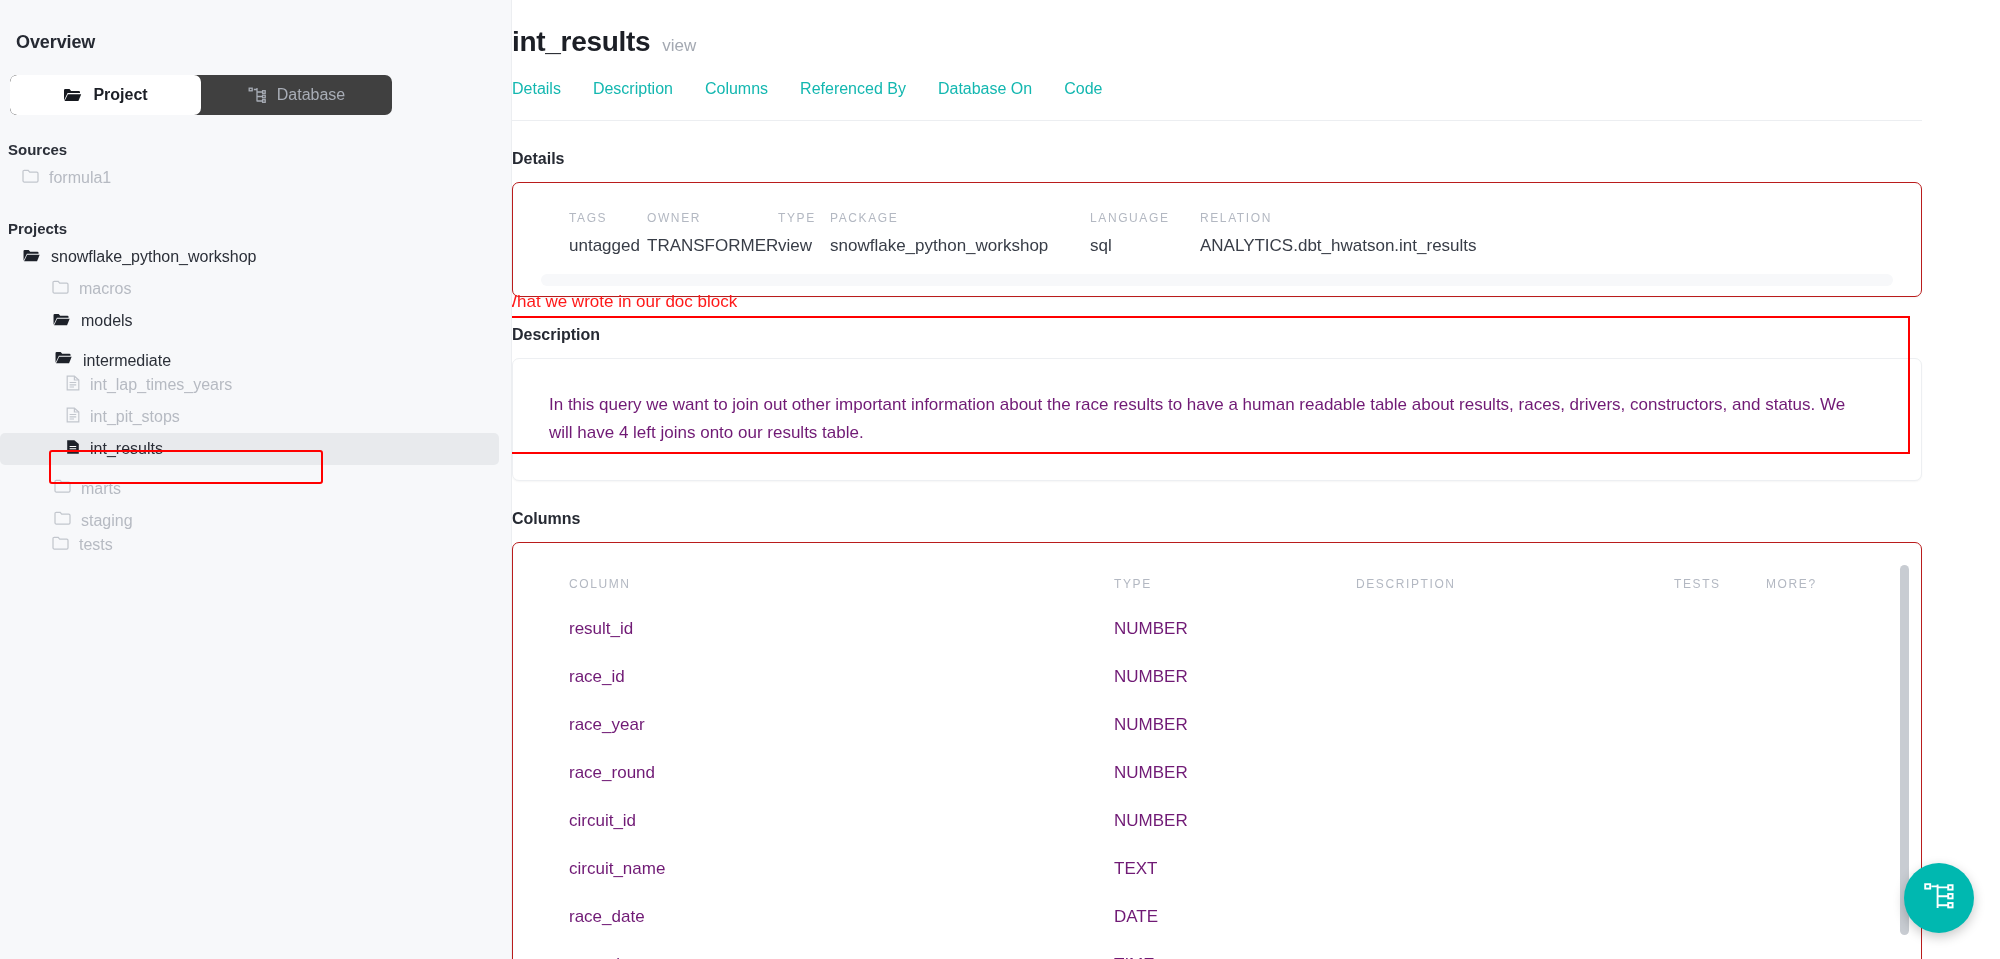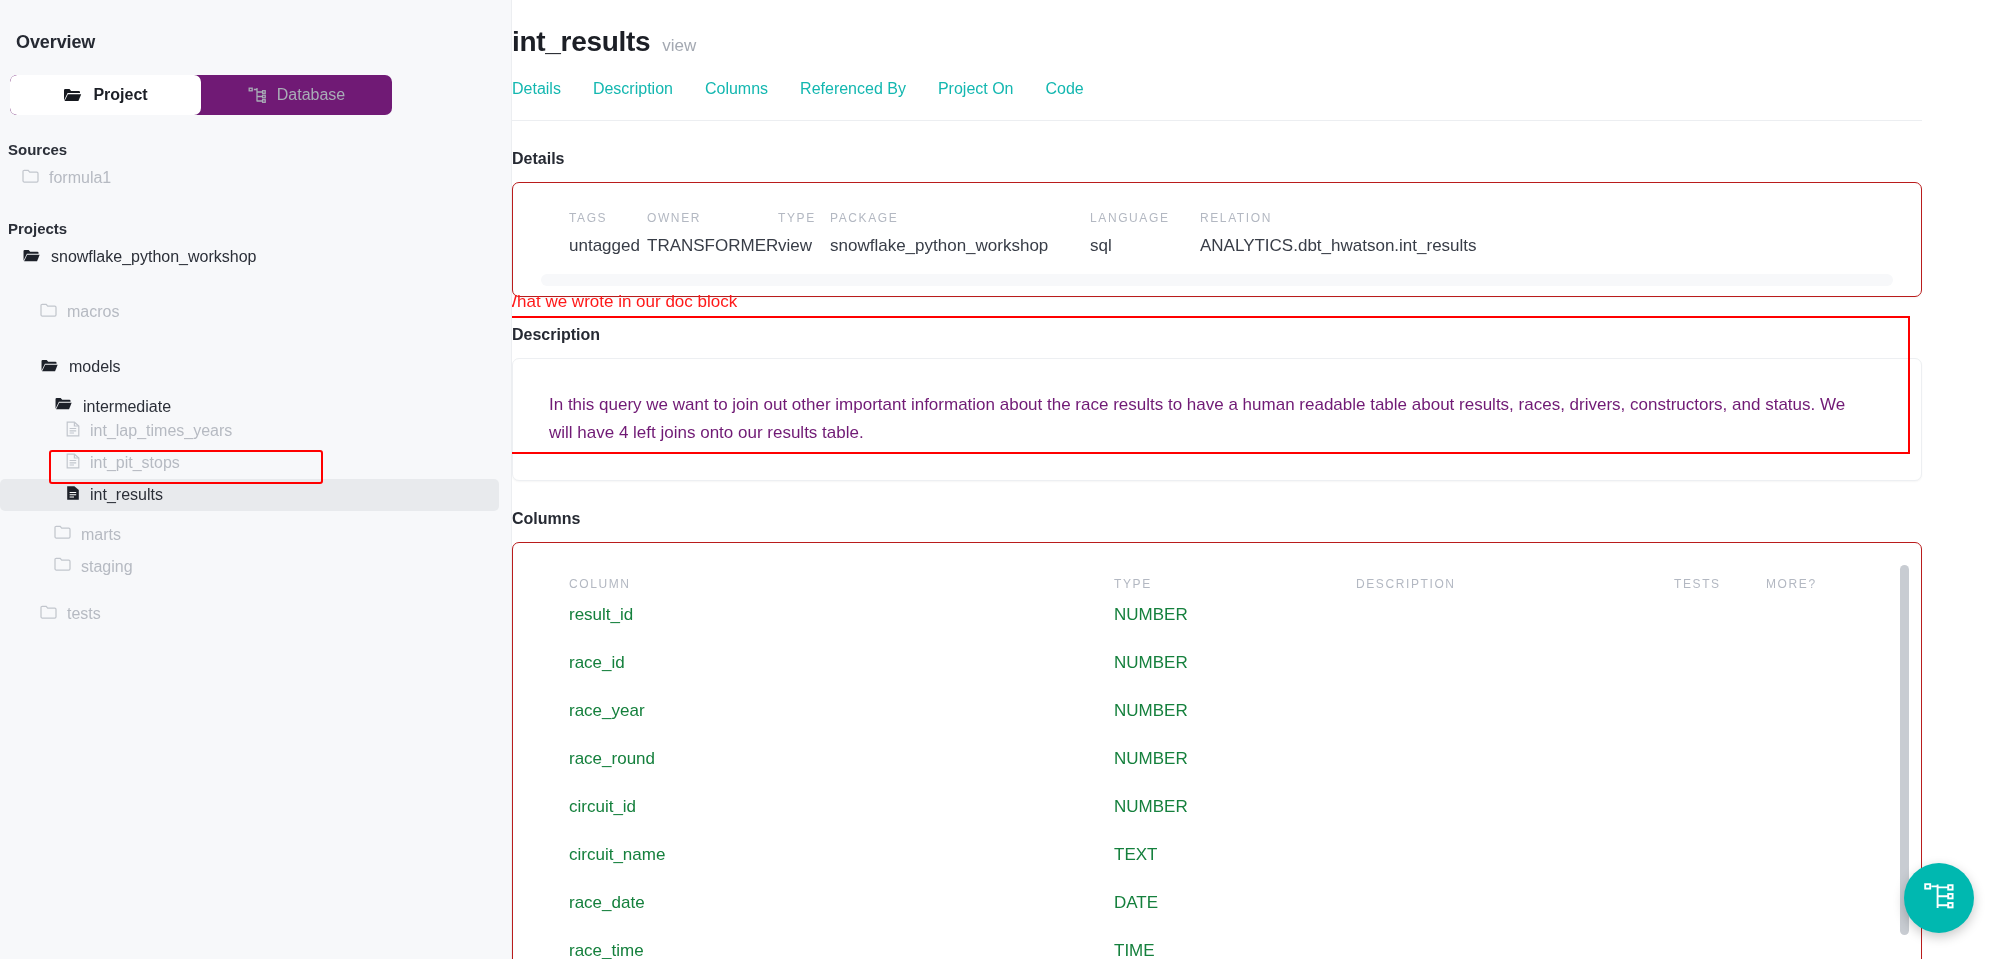--- a/index.html
+++ b/index.html
@@ -21,21 +21,21 @@
     flex: 0 0 512px;
   }
   .sidebar-title {
     font-size: 18px; font-weight: 700; color: #262a33;
     padding: 32px 0 0 16px;
     letter-spacing: -0.1px;
   }
   .toggle-group {
     display: flex;
     margin: 22px 12px 0 10px;
-    background: #701a75;
+    background: #404040;
     border-radius: 7px;
     padding: 0;
     width: 382px;
     height: 40px;
     overflow: hidden;
   }
   .toggle-btn {
     flex: 1;
     display: flex; align-items: center; justify-content: center;
     gap: 11px;
@@ -71,21 +71,21 @@
     position: relative;
   }
   .tree-row .lbl { line-height: 1; }
   .tree-row.muted .lbl { color: #b6bac2; }
   .tree-row.dark .lbl { color: #2b2f38; }
   .tree-row.selected {
     background: #e8eaed;
   }
   .tree-row.selected .lbl { color: #2b2f38; }
   .ind1 { padding-left: 22px; }
-  .ind2 { padding-left: 40px; margin-top: 23px; }
+  .ind2 { padding-left: 52px; }
   .ind3 { padding-left: 54px; align-items: flex-end; }
   .ind4 { padding-left: 66px; }
 
   .redbox-side {
     position: absolute;
     left: 49px; top: 450px;
     width: 274px; height: 34px;
     border: 2.5px solid #ff0000;
     border-radius: 3px;
     pointer-events: none;
@@ -200,22 +200,22 @@
   }
   .ch-column { width: 545px; }
   .ch-type { width: 242px; }
   .ch-desc { width: 318px; }
   .ch-tests { width: 92px; }
   .ch-more { width: 90px; }
   .col-row {
     display: flex;
     padding-left: 56px;
     height: 48px;
-    align-items: flex-start;
-    font-size: 17px; color: #15803d;
+    align-items: center;
+    font-size: 17px; color: #701a75;
   }
   .col-row .c-name { width: 545px; }
   .col-row .c-type { width: 242px; }
   .cols-rows { padding-top: 14px; }
   .vscroll {
     position: absolute;
     right: 12px; top: 22px;
     width: 9px; height: 390px;
     background: #ffffff;
     border-radius: 5px;
@@ -371,21 +371,21 @@
     <div class="page-title-wrap">
       <span class="page-title">int_results</span>
       <span class="page-subtitle">view</span>
     </div>
 
     <nav class="tabs">
       <span class="tab">Details</span>
       <span class="tab">Description</span>
       <span class="tab">Columns</span>
       <span class="tab">Referenced By</span>
-      <span class="tab">Project On</span>
+      <span class="tab">Database On</span>
       <span class="tab">Code</span>
     </nav>
 
     <div class="block-label">Details</div>
     <section class="card details-card">
       <div class="details-grid">
         <div class="detail-col" style="width:78px">
           <span class="detail-key">TAGS</span>
           <span class="detail-val">untagged</span>
         </div>

